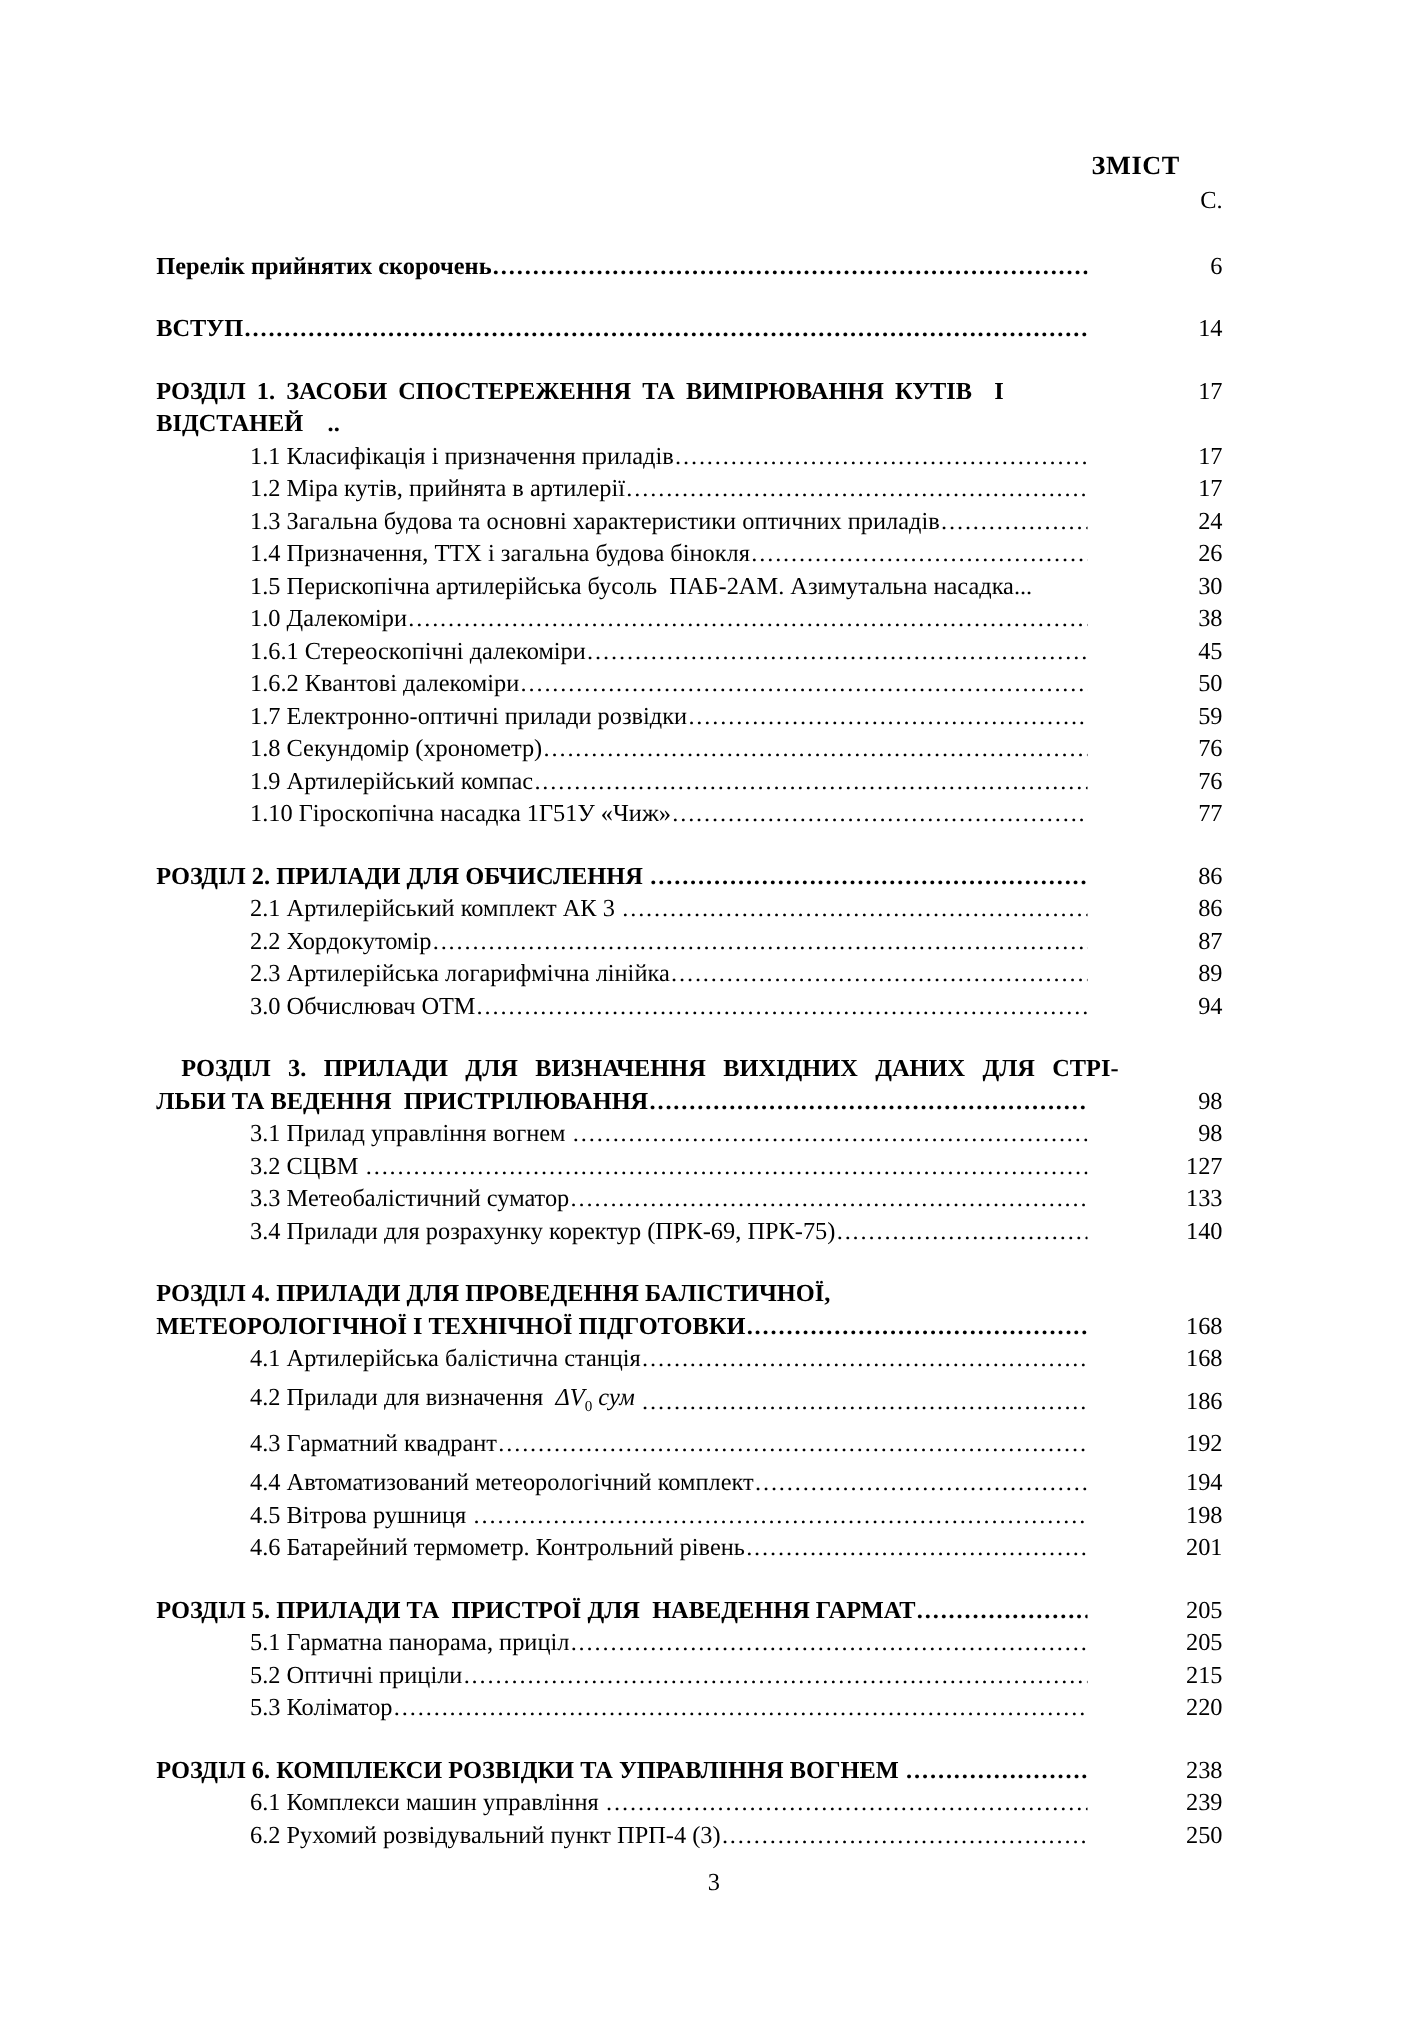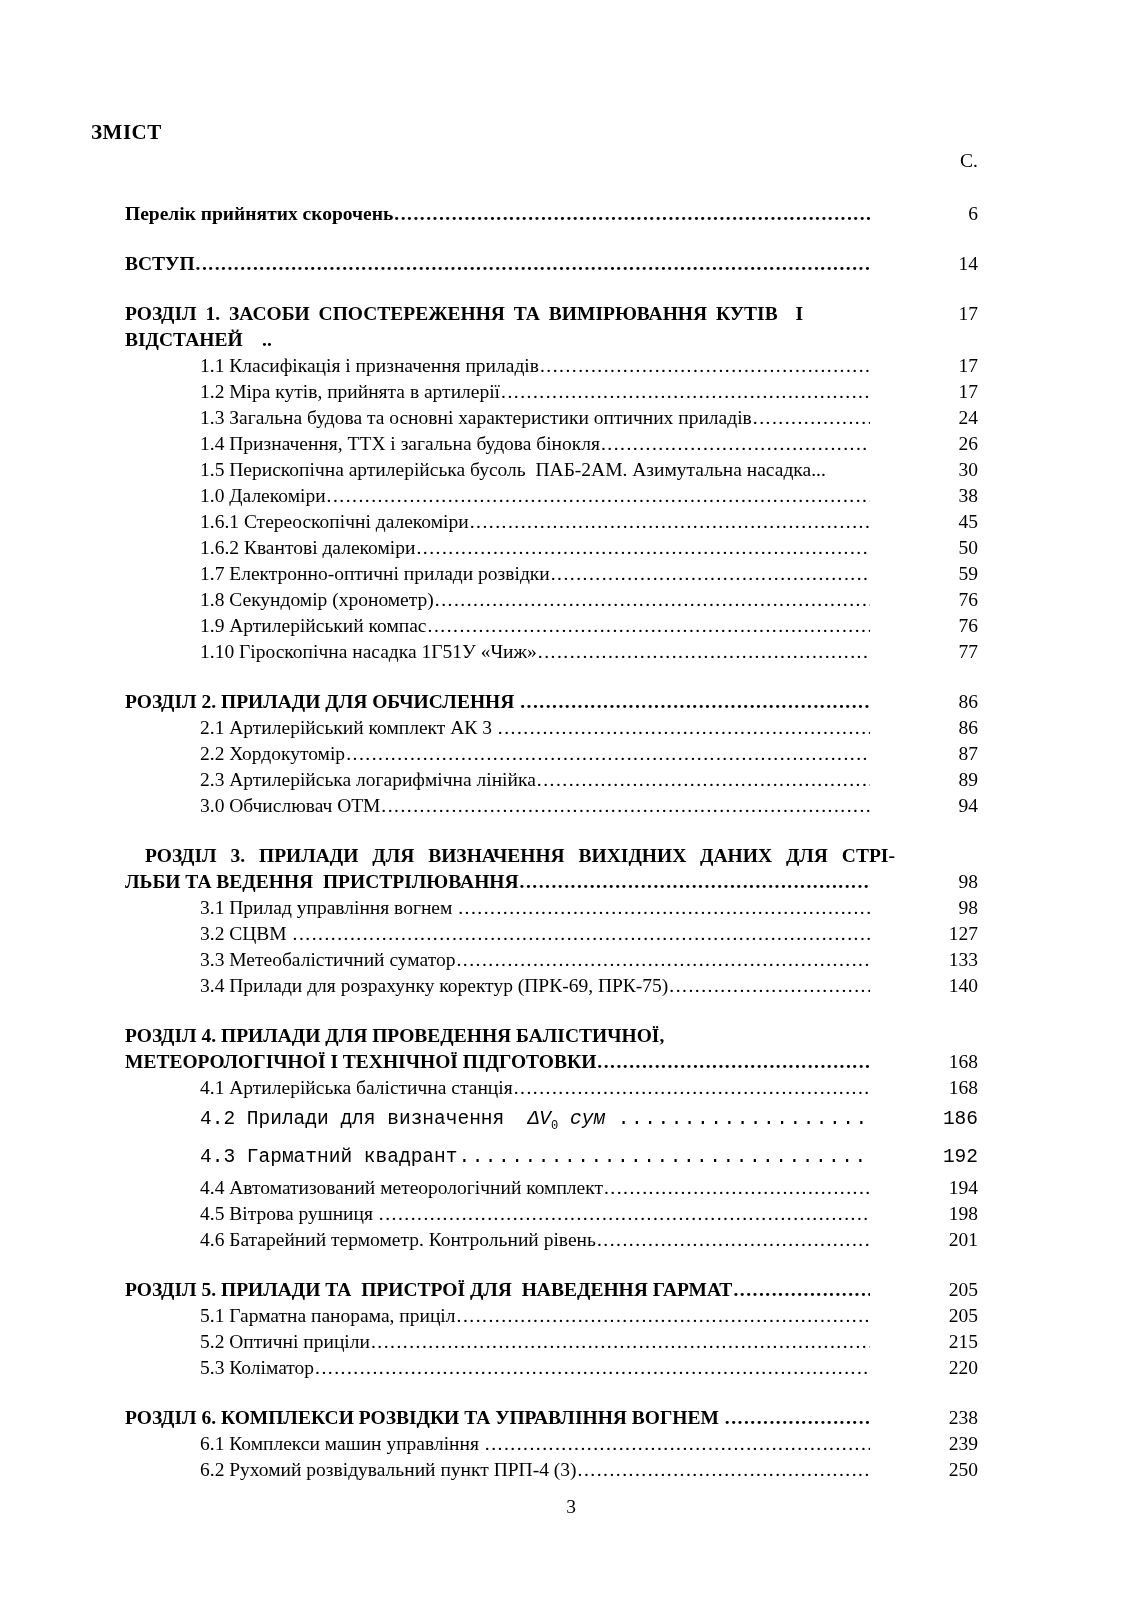--- a/index.html
+++ b/index.html
@@ -13,44 +13,44 @@
     font-size: 19.5px;
     overflow: hidden;
   }
   .inner {
     position: absolute;
     left: 125px;
     right: 164px;
     top: 120px;
   }
   .title {
-    text-align: left;
+    text-align: right;
     font-weight: bold;
     font-size: 21px;
     letter-spacing: 0.5px;
     position: relative;
     left: -34px;
   }
   .col-header {
     text-align: right;
     margin-top: 4px;
     line-height: 24px;
   }
   .toc { margin-top: 28px; }
   .row {
     display: flex;
-    align-items: flex-start;
+    align-items: center;
     line-height: 26px;
     white-space: pre;
   }
   .row.bold { font-weight: bold; }
   .row.indent { padding-left: 75px; }
   .row.gap-1 { margin-top: 24px; }
   .row.gap-2 { margin-top: 24px; }
-  .row.tall { margin-top: 5px; margin-bottom: 5px; font-family: Liberation Mono, monospace; }
+  .row.tall { margin-top: 5px; margin-bottom: 5px; }
   .row.spread-sm .label { word-spacing: 4px; }
   .row.spread-lg .label { word-spacing: 9px; margin-left: 20px; }
   .label { flex: none; white-space: pre; }
   .math { font-style: italic; }
   .math sub { font-size: 0.62em; font-style: normal; }
   .leader {
     flex: 1 1 auto;
     overflow: hidden;
     white-space: nowrap;
     letter-spacing: 1.5px;

